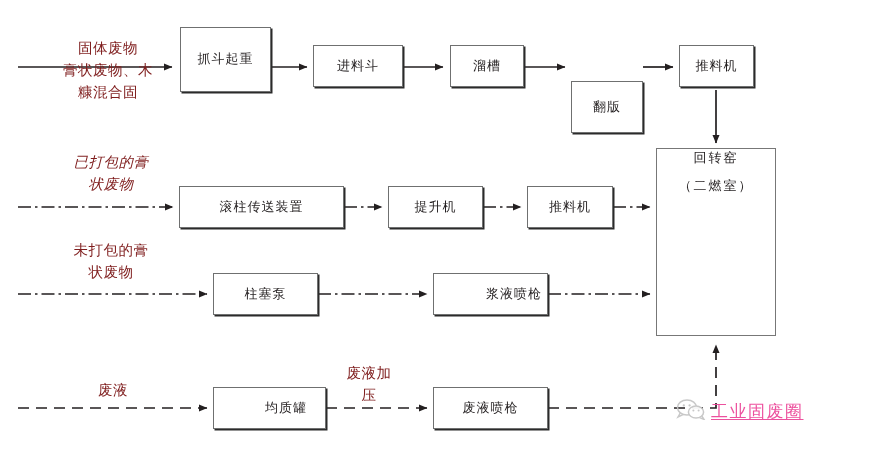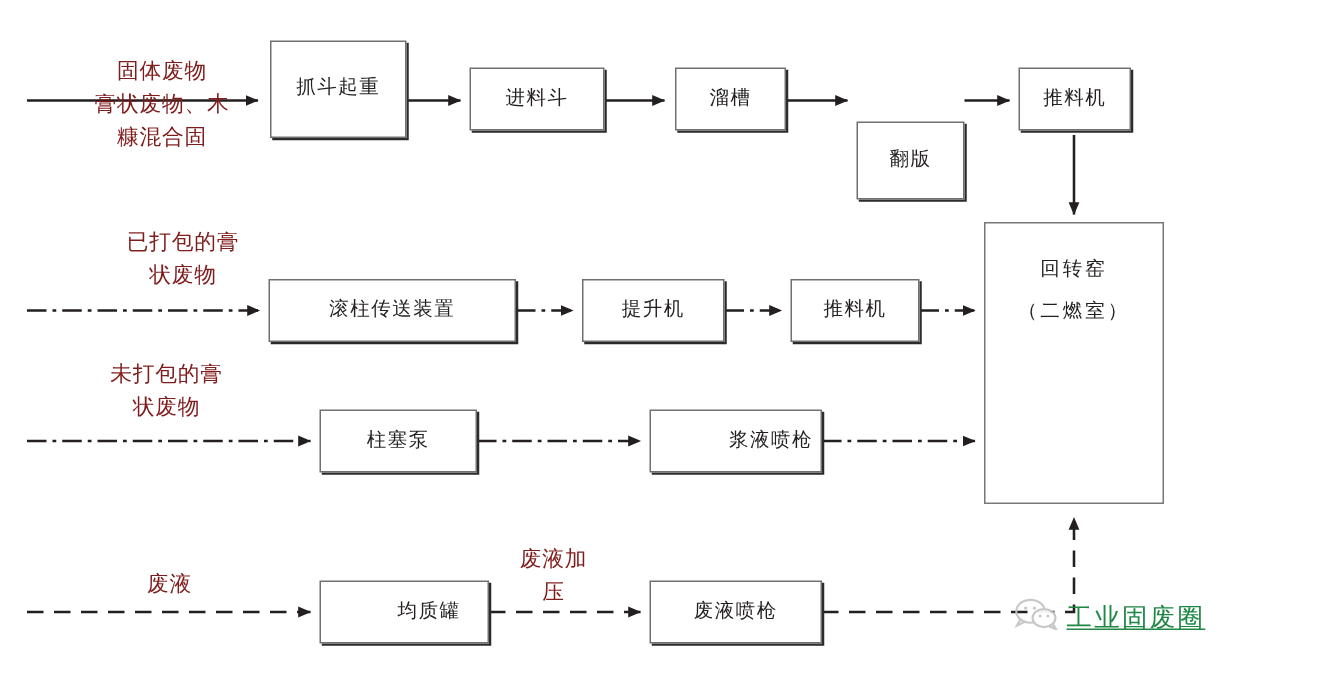--- a/index.html
+++ b/index.html
@@ -20,40 +20,39 @@
     font-size:13px;
     line-height:1.45;
     letter-spacing:1px;
     box-shadow:1.5px 1.5px 0 0 #2b2b2b;
   }
   .box.kiln{
     flex-direction:column;
     box-shadow:none;
     border:1.4px solid #777;
     justify-content:flex-start;
-    padding-top:22px;
     letter-spacing:2px;
   }
   .box.kiln .l2{margin-top:9px;}
 
   .lbl{
     position:absolute;
     color:#7f1d1d;
     font-size:14.5px;
     line-height:1.5;
     letter-spacing:0.5px;
     white-space:pre-line;
     text-align:center;
   }
 
   .wm{
     position:absolute;
     left:676px;top:398px;
     display:flex;align-items:center;gap:5px;
-    color:#15803d;
+    color:#ec4899;
     font-size:17px;
     letter-spacing:1.5px;
     opacity:.95;
   }
   .wm .wtxt{text-decoration:underline;text-underline-offset:2px;}
 </style>
 </head>
 <body>
 
 <div id="stage">
@@ -102,21 +101,21 @@
   <div class="box" style="left:180px;top:27px;width:91px;height:65px;">抓斗起重</div>
 
   <div class="box" style="left:313px;top:45px;width:90px;height:42px;">进料斗</div>
 
   <div class="box" style="left:450px;top:45px;width:74px;height:42px;">溜槽</div>
 
   <div class="box" style="left:571px;top:45px;width:72px;height:52px;margin-top:36px;">翻版</div>
 
   <div class="box" style="left:679px;top:45px;width:75px;height:42px;">推料机</div>
 
-  <div class="lbl" style="left:59px;top:152px;width:126px;">已打包的膏
+  <div class="lbl" style="left:48px;top:152px;width:126px;font-style:italic;">已打包的膏
 状废物</div>
 
   <div class="box" style="left:179px;top:186px;width:165px;height:42px;">滚柱传送装置</div>
 
   <div class="box" style="left:388px;top:186px;width:95px;height:42px;">提升机</div>
 
   <div class="box" style="left:527px;top:186px;width:86px;height:42px;">推料机</div>
 
   <div class="box kiln" style="left:656px;top:148px;width:120px;height:188px;">
     <span class="l1">回转窑</span>

